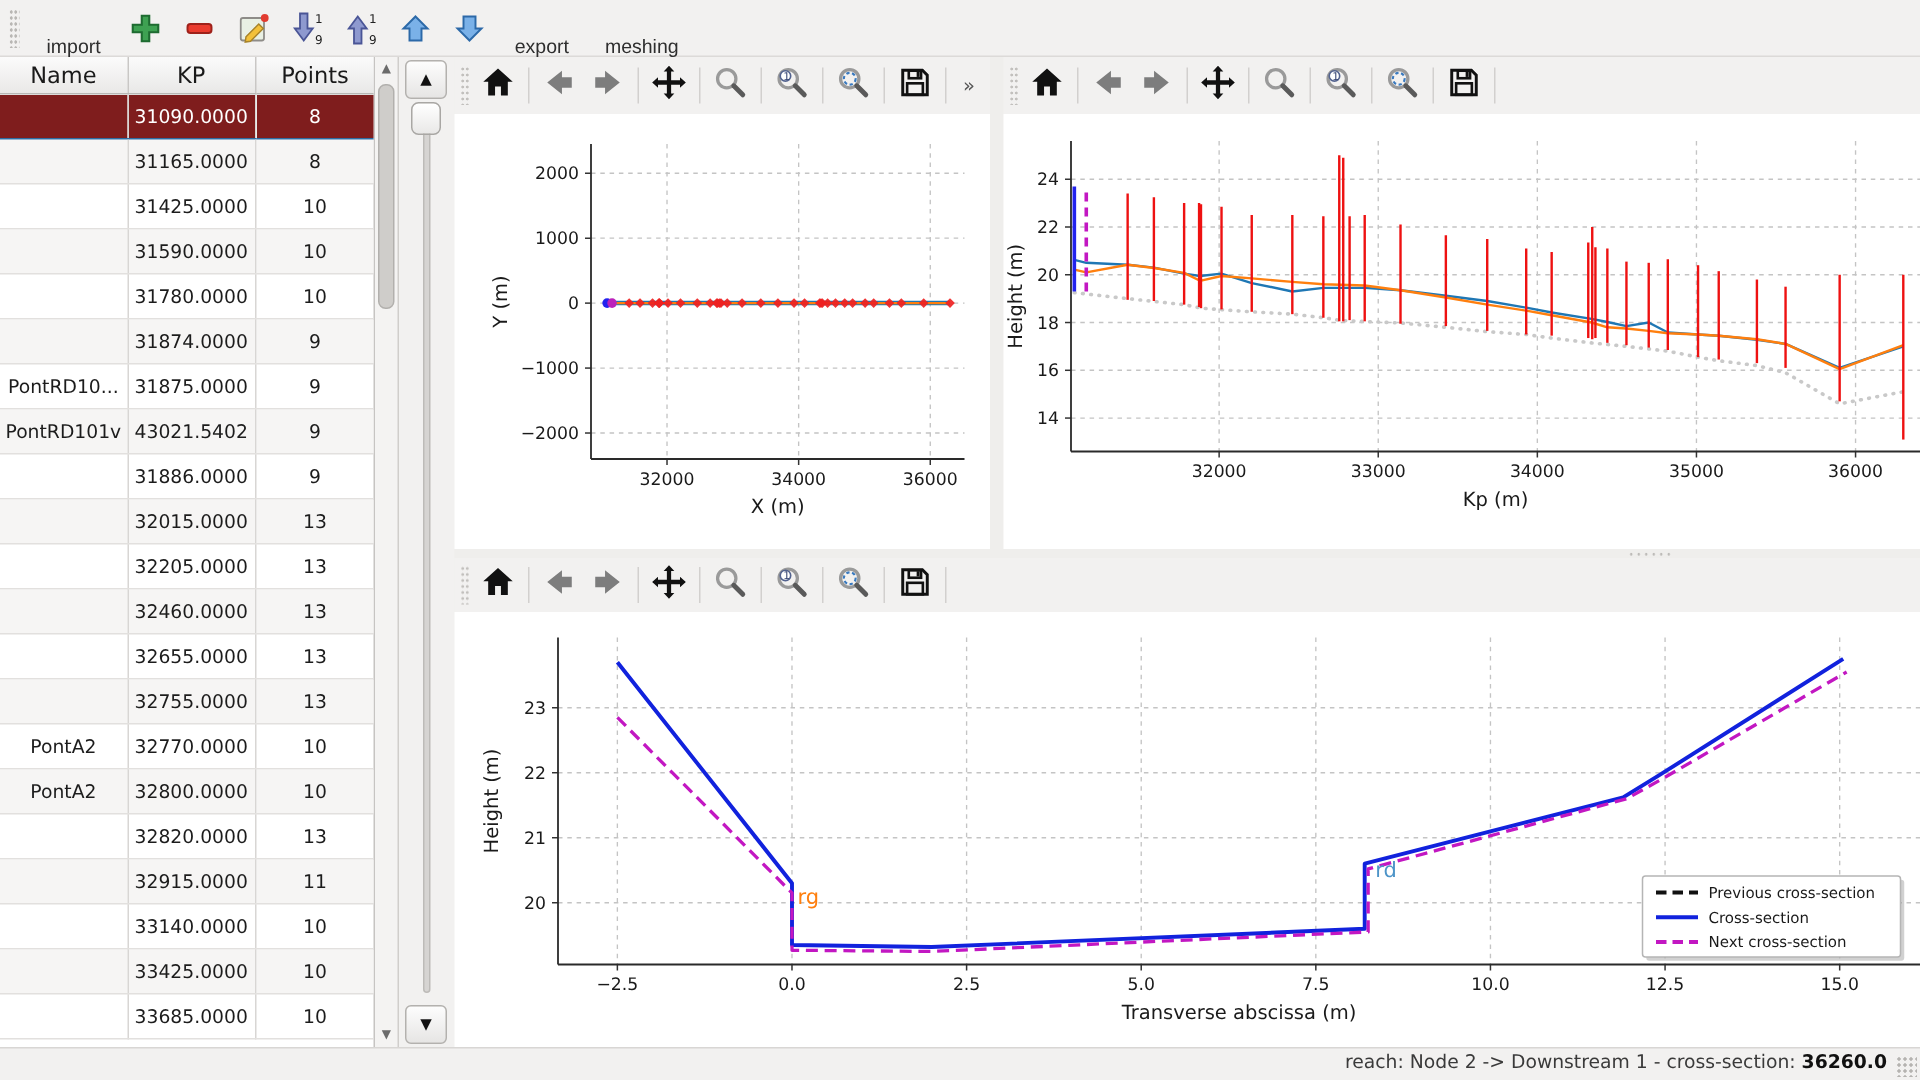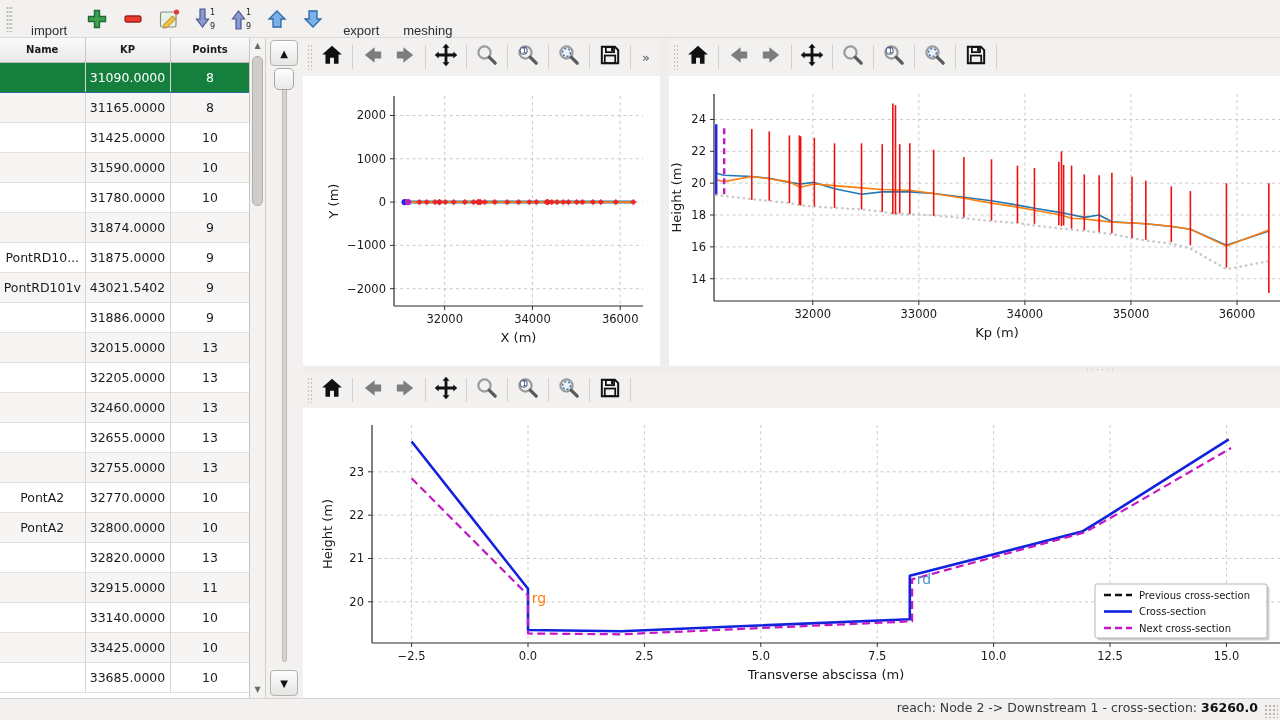--- a/index.html
+++ b/index.html
@@ -16,26 +16,26 @@
   .icon-btn { width:32px; height:30px; display:flex; align-items:center; justify-content:center; border-radius:3px; }
   .top-toolbar svg { display:block; }
 
   
   .table-panel { position:absolute; left:0; top:38px; width:250px; height:660px;
     background:#fff; border-right:1px solid #c6c4c2; overflow:hidden; }
   table.xs { border-collapse:collapse; width:250px; table-layout:fixed; font-size:12.5px; }
   table.xs col.c-name  { width:85px; }
   table.xs col.c-kp    { width:85px; }
   table.xs col.c-pts   { width:80px; }
-  table.xs th { height:24px; font-weight:bold; font-size:10px; color:#1a1a1a;
+  table.xs th { height:24px; font-weight:normal; font-size:15px; color:#1a1a1a;
     background:linear-gradient(#fbfbfb,#e9e8e7); border-right:1px solid #c9c7c5; border-bottom:1px solid #b9b7b5; }
   table.xs td { height:30px; text-align:center; border-right:1px solid #d8d6d4; border-bottom:1px solid #e2e0de;
     white-space:nowrap; overflow:hidden; color:#1c1c1c; }
   table.xs tr:nth-child(even) td { background:#f6f5f4; }
-  table.xs tr.selected td { background:#15803d; color:#fff; border-bottom-color:#2d6ca3; }
+  table.xs tr.selected td { background:#7f1d1d; color:#fff; border-bottom-color:#2d6ca3; }
 
   
   .tbl-scroll { position:absolute; left:250px; top:38px; width:16px; height:660px;
     background:#f4f3f2; border-right:1px solid #d0cecb; }
   .tbl-scroll .arr { position:absolute; left:0; width:15px; height:14px; font-size:8px; color:#6b6b6b;
     display:flex; align-items:center; justify-content:center; }
   .tbl-scroll .thumb { position:absolute; left:2px; top:18px; width:11px; height:150px;
     background:#cfcdca; border:1px solid #b2b0ad; border-radius:5px; }
 
   

